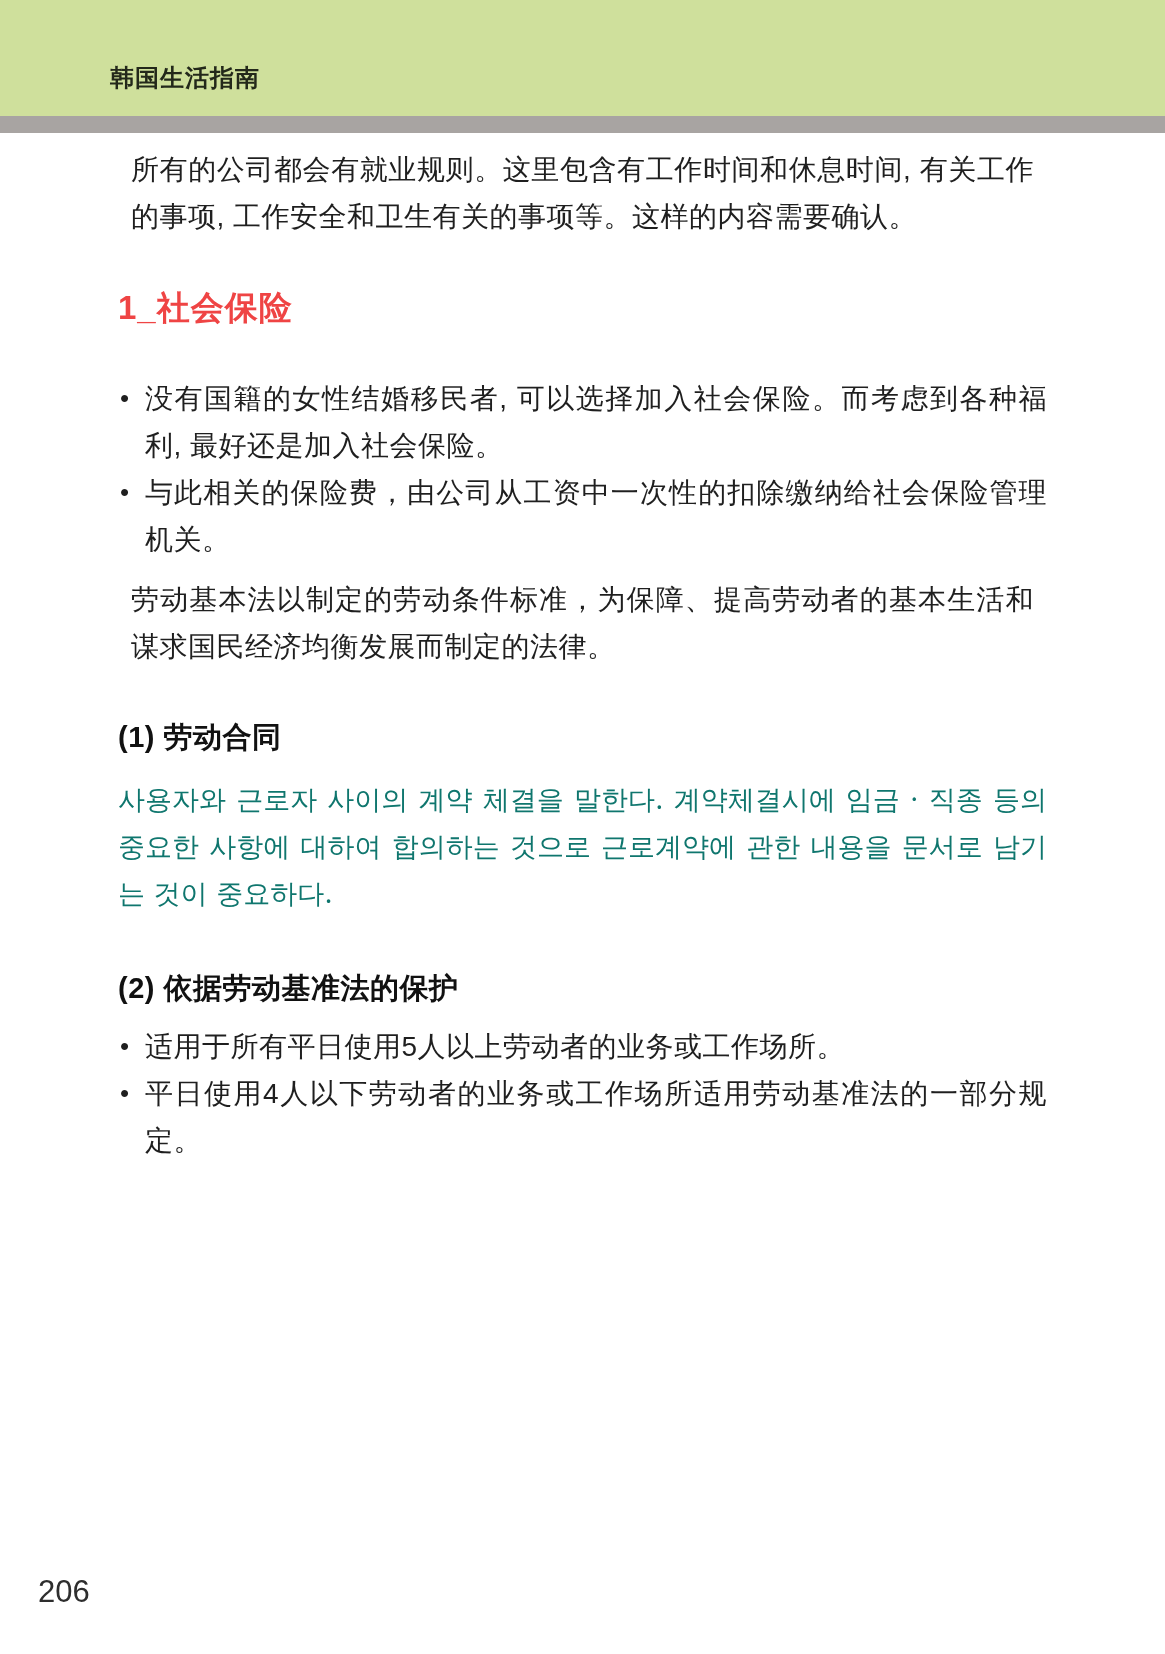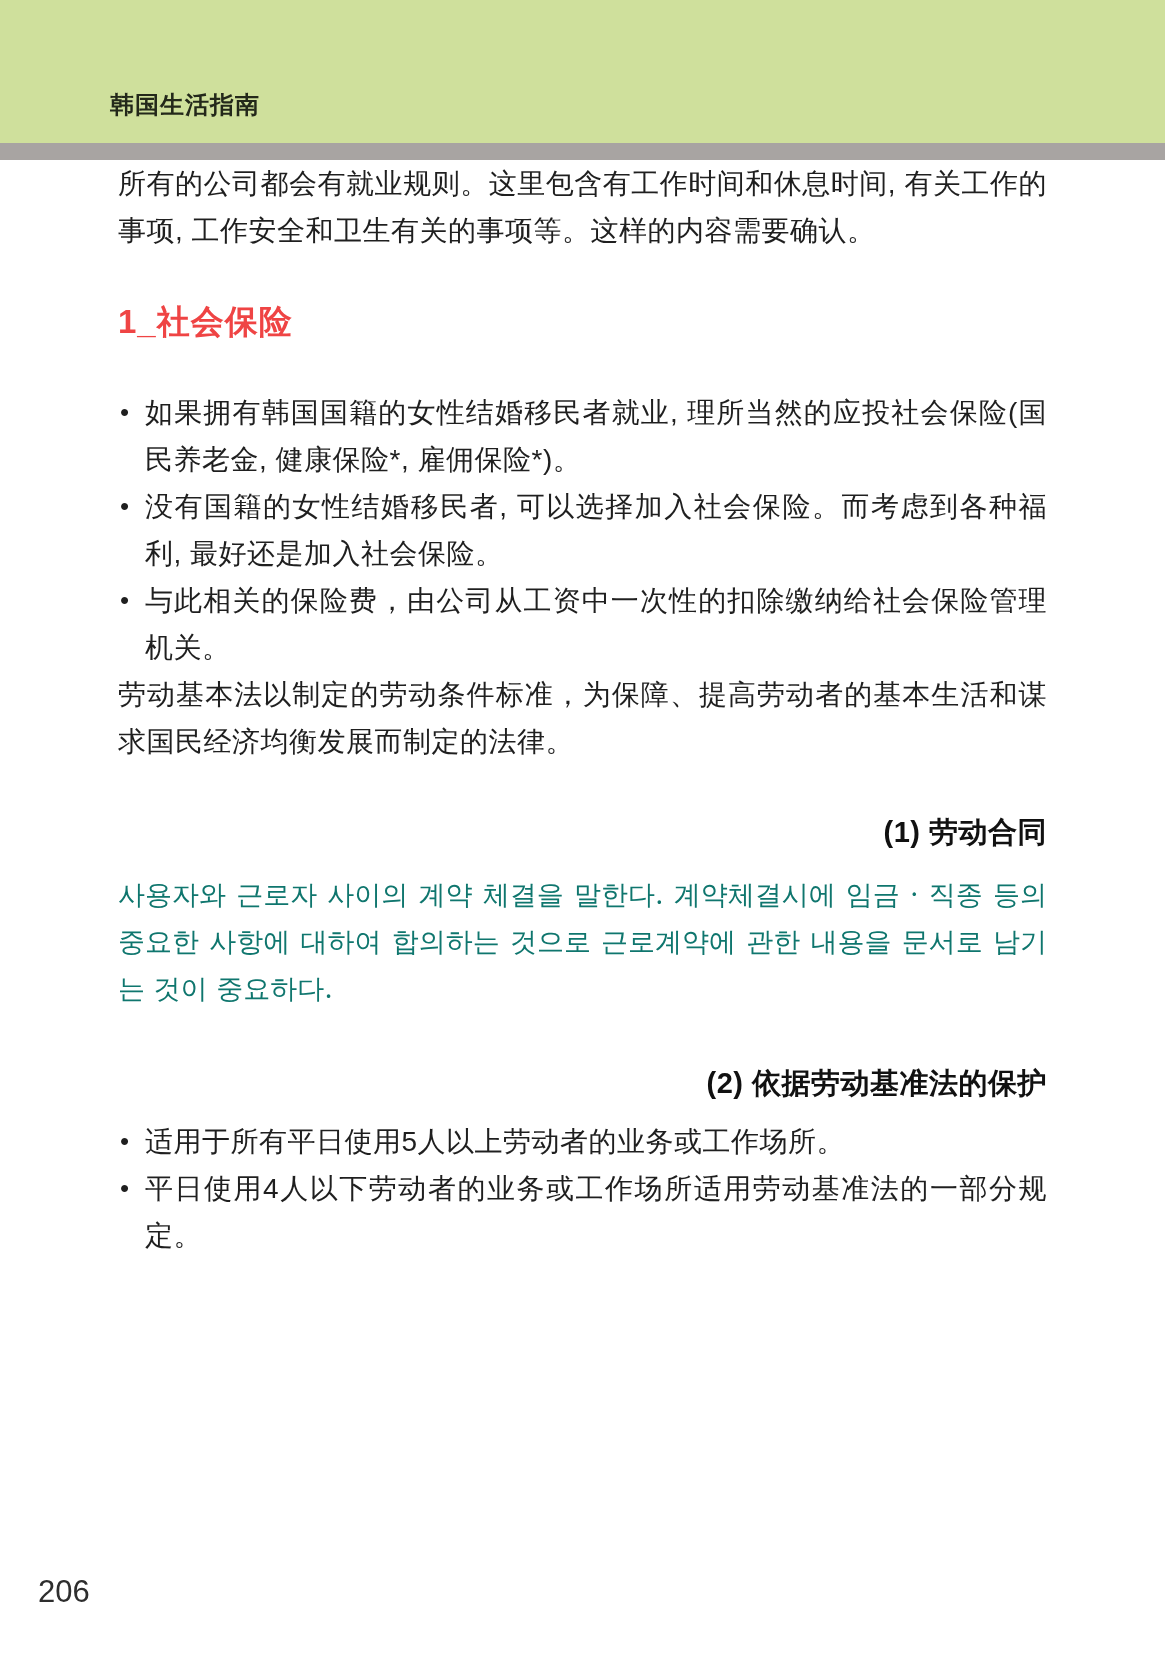--- a/index.html
+++ b/index.html
@@ -11,21 +11,21 @@
     height: 1654px;
     position: relative;
     background: #ffffff;
     font-family: "Liberation Sans", "DejaVu Sans", sans-serif;
     color: #1f1f1f;
     overflow: hidden;
   }
 
   
   .band {
-    height: 143px;
+    height: 116px;
     background: #cfe09c;
     position: relative;
   }
   .band-title {
     position: absolute;
     left: 110px;
     bottom: 22px;
     font-size: 24px;
     font-weight: bold;
     color: #23281a;
@@ -64,21 +64,21 @@
     font-size: 41px;
     font-weight: 600;
     color: #6cb33e;
     letter-spacing: 1px;
   }
 
   
   p.body-text {
     font-size: 28px;
     line-height: 47px;
-    margin: 0;
+    margin: 13px;
     text-align: justify;
     letter-spacing: 0.5px;
   }
   .intro { margin-top: 66px; }
 
   
   h2.section-heading {
     font-size: 33px;
     font-weight: 600;
     color: #ef4444;
@@ -112,21 +112,20 @@
     font-size: 26px;
   }
 
   
   h3.sub-heading {
     font-size: 29px;
     font-weight: bold;
     color: #111111;
     margin: 0;
     letter-spacing: 0.5px;
-    text-align: right;
   }
   .sub-heading.one { margin-top: 48px; }
   .sub-heading.two { margin-top: 52px; }
 
   .section-body { margin-top: 32px; }
 
   
   p.korean {
     font-family: "DejaVu Serif", "Liberation Serif", serif;
     font-size: 27px;
@@ -154,21 +153,20 @@
 <div class="divider"></div>
 
 <main class="content">
 
 
   <p class="body-text intro">所有的公司都会有就业规则。这里包含有工作时间和休息时间, 有关工作的事项, 工作安全和卫生有关的事项等。这样的内容需要确认。</p>
 
   <h2 class="section-heading first">1_社会保险</h2>
 
   <ul class="bullets gap-lg">
-    <li>如果拥有韩国国籍的女性结婚移民者就业, 理所当然的应投社会保险(国民养老金, 健康保险*, 雇佣保险*)。</li>
     <li>没有国籍的女性结婚移民者, 可以选择加入社会保险。而考虑到各种福利, 最好还是加入社会保险。</li>
     <li>与此相关的保险费，由公司从工资中一次性的扣除缴纳给社会保险管理机关。</li>
   </ul>
 
 
   <p class="body-text section-body">劳动基本法以制定的劳动条件标准，为保障、提高劳动者的基本生活和谋求国民经济均衡发展而制定的法律。</p>
 
   <h3 class="sub-heading one">(1) 劳动合同</h3>
 
   <p class="korean">사용자와 근로자 사이의 계약 체결을 말한다. 계약체결시에 임금 · 직종 등의 중요한 사항에 대하여 합의하는 것으로 근로계약에 관한 내용을 문서로 남기는 것이 중요하다.</p>

